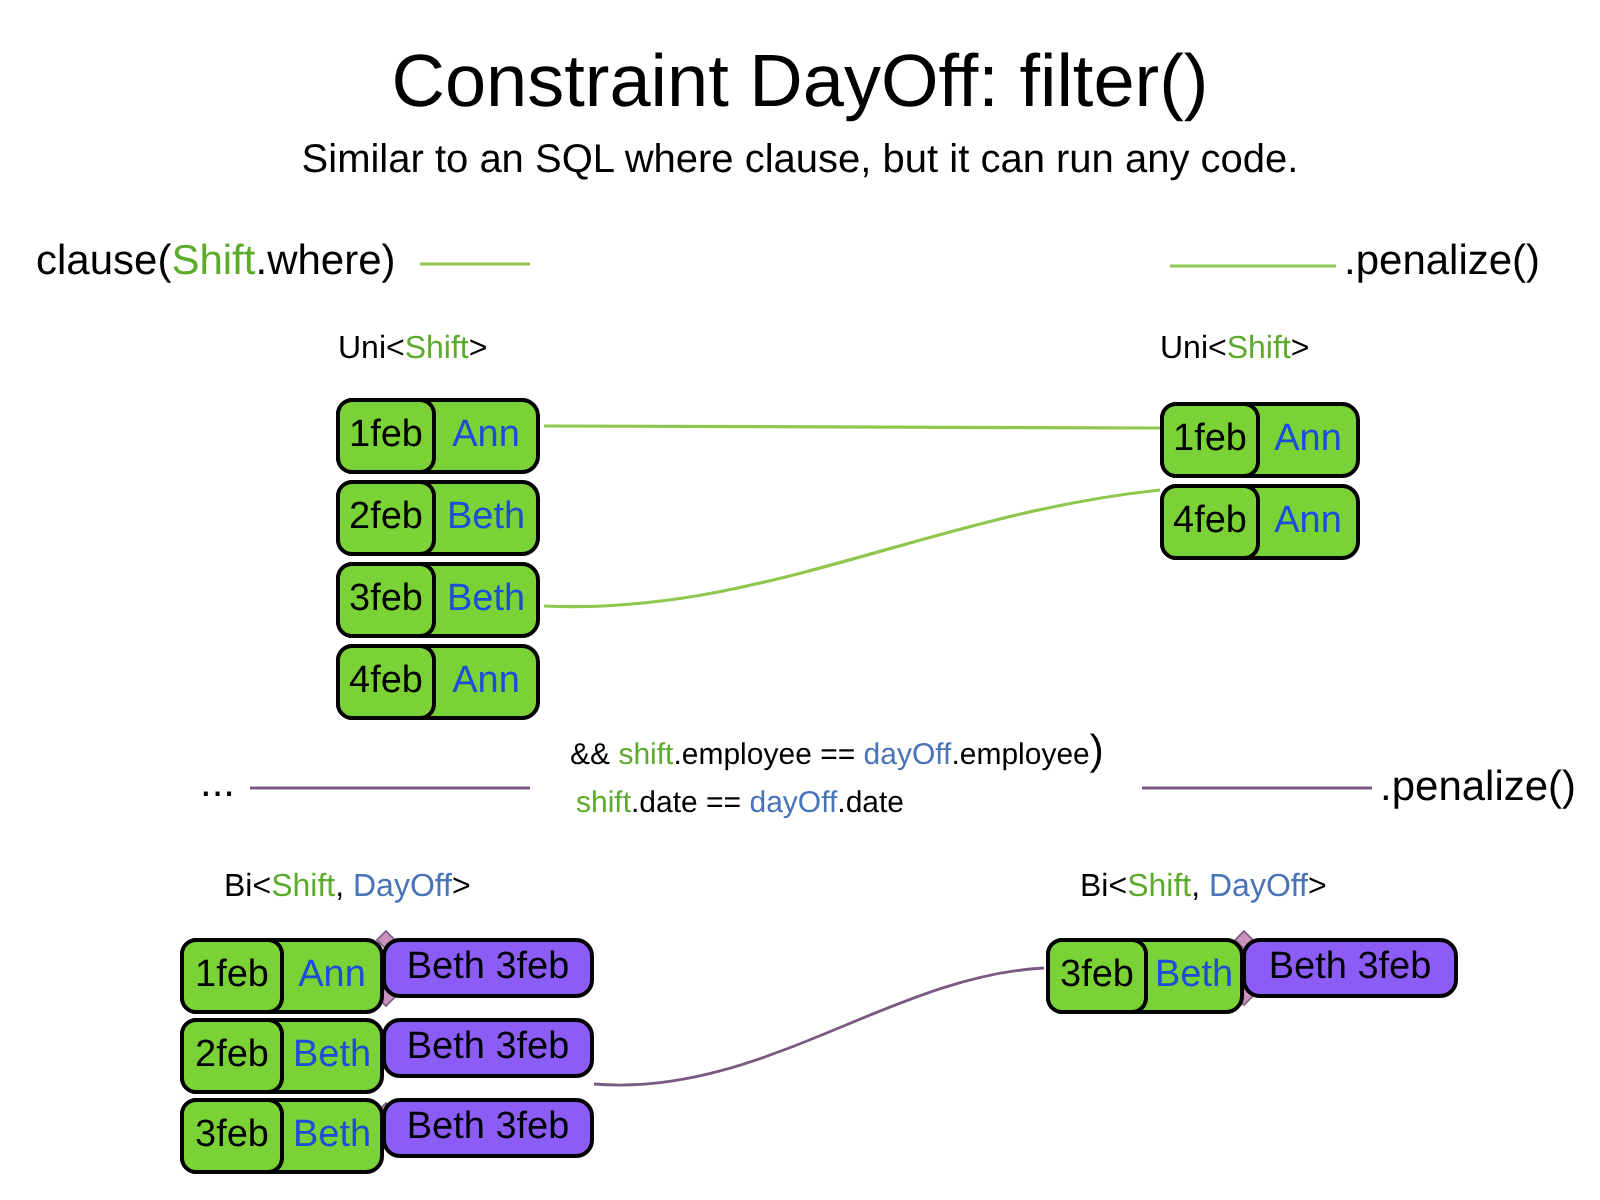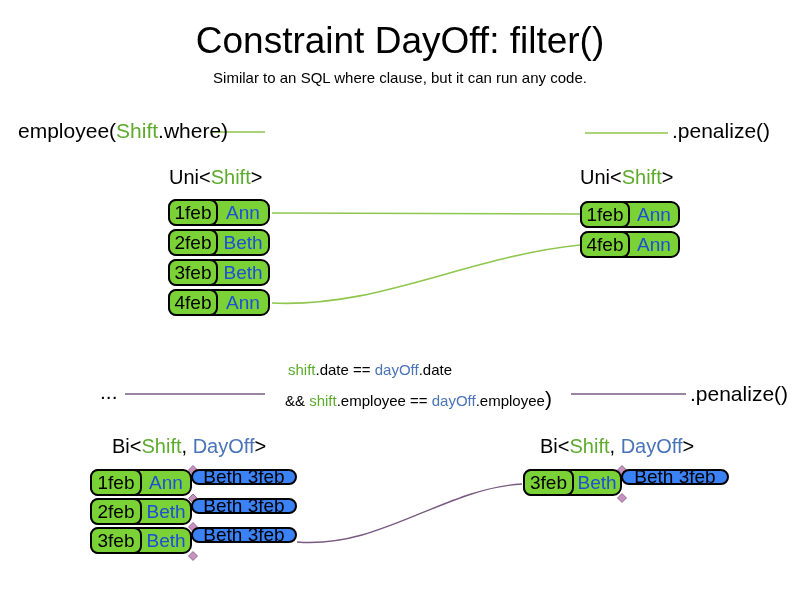--- a/index.html
+++ b/index.html
@@ -1,37 +1,37 @@
 <!DOCTYPE html>
 <html><head>
 <meta charset="utf-8">
 <style>
   html,body{margin:0;padding:0;background:#fff;}
   #slide{position:relative;width:800px;height:600px;background:#ffffff;overflow:hidden;
          font-family:"Liberation Sans",sans-serif;color:#000;}
   .title{position:absolute;left:0;right:0;top:20px;text-align:center;font-size:37px;}
-  .subtitle{position:absolute;left:0;right:0;top:69px;text-align:center;font-size:15px;}
+  .subtitle{position:absolute;left:0;right:0;top:69px;text-align:center;font-size:20px;}
   .code{position:absolute;font-size:21px;white-space:nowrap;line-height:1.15;z-index:2;}
   .code .sub{font-size:15px;line-height:1.25;}
   .sm{font-size:15px;}
   .lg{font-size:21px;}
   .c-green{color:#5dab2d;}
   .c-blue{color:#4a74b8;}
-  .tlabel{position:absolute;font-size:20px;white-space:nowrap;z-index:2;}
+  .tlabel{position:absolute;font-size:16px;white-space:nowrap;z-index:2;}
   .vtable{position:absolute;display:flex;flex-direction:column;gap:3px;z-index:2;}
   .vtable.tight{gap:2px;}
   .brow{display:flex;align-items:flex-start;}
-  .trow{display:flex;align-items:stretch;height:27px;box-sizing:border-box;background:#7bd237;
+  .trow{display:flex;align-items:stretch;height:38px;box-sizing:border-box;background:#7bd237;
         border:2px solid #000;border-radius:9px;font-size:19px;}
   .w102{width:102px}.w100{width:100px}.w99{width:99px}
   .datecell{display:flex;align-items:center;justify-content:center;border:2px solid #000;
             border-radius:8px;margin:-2px 0 -2px -2px;background:#7bd237;color:#000;box-sizing:border-box;}
   .d50{width:50px}.d52{width:52px}.d51{width:51px}
   .namecell{flex:1;display:flex;align-items:center;justify-content:center;color:#1d4ed8;}
-  .bluebox{height:16px;box-sizing:border-box;background:#3b82f6;border:2px solid #000;border-radius:9px;
+  .bluebox{height:30px;box-sizing:border-box;background:#8b5cf6;border:2px solid #000;border-radius:9px;
            display:flex;align-items:center;justify-content:center;color:#000;font-size:19px;margin-left:-1px;}
   .b106{width:106px}.b108{width:108px}
   #connectors{position:absolute;left:0;top:0;z-index:1;pointer-events:none;}
 </style>
 </head>
 <body>
 
 <div id="slide">
 
   <svg id="connectors" width="800" height="600">
@@ -52,21 +52,21 @@
       <path d="M193,522.5 l4.5,4.5 -4.5,4.5 -4.5,-4.5 z"></path>
       <path d="M193,551.5 l4.5,4.5 -4.5,4.5 -4.5,-4.5 z"></path>
       <path d="M622,465.5 l4.5,4.5 -4.5,4.5 -4.5,-4.5 z"></path>
       <path d="M622,493.5 l4.5,4.5 -4.5,4.5 -4.5,-4.5 z"></path>
     </g>
   </svg>
 
   <div class="title">Constraint DayOff: filter()</div>
   <div class="subtitle">Similar to an SQL where clause, but it can run any code.</div>
 
-  <div class="code" style="left:18px;top:119px"><span>employee(</span><span class="c-green">Shift</span><span>.where)</span></div>
+  <div class="code" style="left:18px;top:119px"><span>clause(</span><span class="c-green">Shift</span><span>.where)</span></div>
 
 
   <div class="code" style="left:672px;top:119px">.penalize()</div>
 
   <div class="tlabel" style="left:169px;top:166px"><span>Uni&lt;</span><span class="c-green">Shift</span><span>&gt;</span></div>
   <div class="tlabel" style="left:580px;top:166px"><span>Uni&lt;</span><span class="c-green">Shift</span><span>&gt;</span></div>
 
   <div class="vtable" style="left:168px;top:199px">
     <div class="trow w102">
       <span class="datecell d50">1feb</span>
@@ -93,22 +93,22 @@
     </div>
     <div class="trow w100">
       <span class="datecell d50">4feb</span>
       <span class="namecell">Ann</span>
     </div>
   </div>
 
   <div class="code" style="left:100px;top:380px">...</div>
 
   <div class="code" style="left:267px;top:357px">
+    <div class="sub" style="padding-left:18px;margin-top:6px"><span>&amp;&amp; </span><span class="c-green">shift</span><span>.employee == </span><span class="c-blue">dayOff</span><span>.employee</span><span class="lg">)</span></div>
     <div class="sub" style="padding-left:21px;margin-top:4px"><span class="c-green">shift</span><span>.date == </span><span class="c-blue">dayOff</span><span>.date</span></div>
-    <div class="sub" style="padding-left:18px;margin-top:6px"><span>&amp;&amp; </span><span class="c-green">shift</span><span>.employee == </span><span class="c-blue">dayOff</span><span>.employee</span><span class="lg">)</span></div>
   </div>
 
   <div class="code" style="left:690px;top:382px">.penalize()</div>
 
   <div class="tlabel" style="left:112px;top:435px"><span>Bi&lt;</span><span class="c-green">Shift</span><span>, </span><span class="c-blue">DayOff</span><span>&gt;</span></div>
   <div class="tlabel" style="left:540px;top:435px"><span>Bi&lt;</span><span class="c-green">Shift</span><span>, </span><span class="c-blue">DayOff</span><span>&gt;</span></div>
 
   <div class="vtable tight" style="left:90px;top:469px">
     <div class="brow">
       <div class="trow w102">

